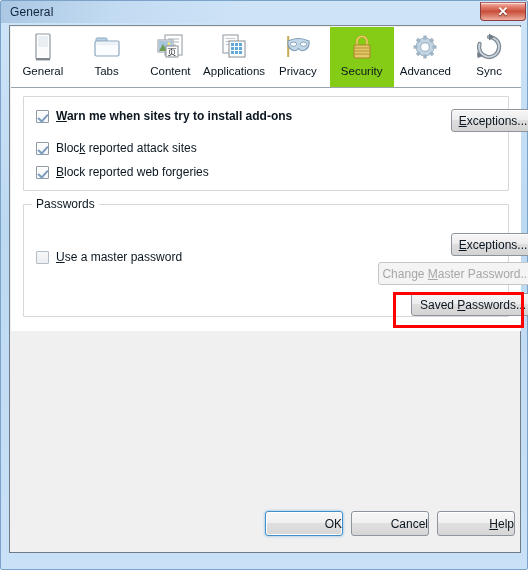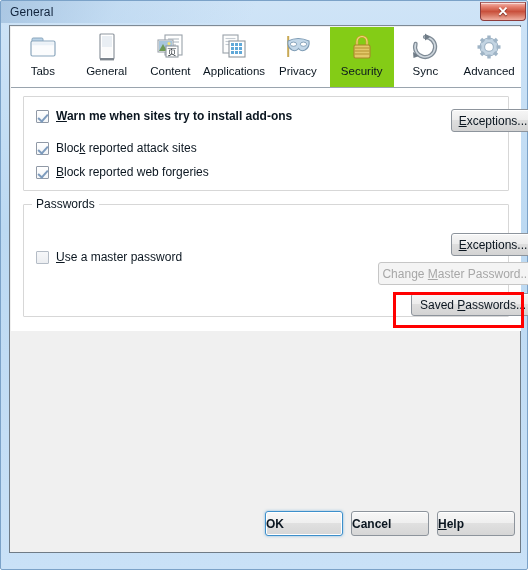--- a/index.html
+++ b/index.html
@@ -268,24 +268,23 @@
     top: 11px;
     height: 25px;
     box-sizing: border-box;
     border: 1px solid #8d949c;
     border-radius: 3px;
     background: linear-gradient(180deg, #f7f7f7 0%, #efefef 48%, #e0e0e0 50%, #d6d6d6 100%);
     font-size: 12px;
     color: #0b1620;
     display: flex;
     align-items: center;
-    justify-content: flex-start;
+    justify-content: flex-end;
     cursor: pointer;
     box-shadow: inset 0 1px 0 #ffffff;
-    font-weight: bold;
   }
   #btn-ok {
     left: 255px;
     width: 78px;
     border: 1px solid #3c8fcb;
     box-shadow: inset 0 0 0 1px #ffffff, 0 0 3px rgba(60,143,203,.6);
   }
   #btn-cancel { left: 341px; width: 78px; }
   #btn-help   { left: 427px; width: 78px; }
 </style>
@@ -301,39 +300,39 @@
       <div class="glyph">✕</div>
     </div>
   </div>
 
   <div id="client">
 
     <div id="tab-strip">
 
       <div class="tab">
         <div class="tab-icon">
-          <svg width="30" height="30" viewBox="0 0 30 30">
-            <rect x="4" y="6" width="11" height="4" rx="1.2" fill="#b9d2e6" stroke="#8aa6bd" stroke-width="1"></rect>
-            <rect x="3" y="9" width="24" height="15" rx="1.5" fill="#fbfcfd" stroke="#8aa6bd" stroke-width="1.2"></rect>
-            <rect x="4.2" y="10.2" width="21.6" height="3" fill="#eaf1f7"></rect>
-          </svg>
-        </div>
-        <div class="tab-label">Tabs</div>
-      </div>
-
-      <div class="tab">
-        <div class="tab-icon">
           <svg width="28" height="30" viewBox="0 0 28 30">
             <rect x="7" y="2" width="14" height="25" rx="1" fill="#ffffff" stroke="#8f979f" stroke-width="1.2"></rect>
             <rect x="9" y="4" width="10" height="11" fill="#e9eef3"></rect>
             <rect x="9" y="15" width="10" height="10" fill="#fbfbfb"></rect>
             <rect x="7" y="26" width="14" height="2.4" fill="#7d858d"></rect>
           </svg>
         </div>
         <div class="tab-label">General</div>
+      </div>
+
+      <div class="tab">
+        <div class="tab-icon">
+          <svg width="30" height="30" viewBox="0 0 30 30">
+            <rect x="4" y="6" width="11" height="4" rx="1.2" fill="#b9d2e6" stroke="#8aa6bd" stroke-width="1"></rect>
+            <rect x="3" y="9" width="24" height="15" rx="1.5" fill="#fbfcfd" stroke="#8aa6bd" stroke-width="1.2"></rect>
+            <rect x="4.2" y="10.2" width="21.6" height="3" fill="#eaf1f7"></rect>
+          </svg>
+        </div>
+        <div class="tab-label">Tabs</div>
       </div>
 
       <div class="tab">
         <div class="tab-icon">
           <svg width="32" height="30" viewBox="0 0 32 30">
             <rect x="11" y="3" width="17" height="20" fill="#ffffff" stroke="#9aa2aa" stroke-width="1.1"></rect>
             <line x1="14" y1="7" x2="25" y2="7" stroke="#b7bfc6" stroke-width="1.2"></line>
             <line x1="14" y1="10" x2="25" y2="10" stroke="#b7bfc6" stroke-width="1.2"></line>
             <line x1="14" y1="13" x2="22" y2="13" stroke="#b7bfc6" stroke-width="1.2"></line>
             <rect x="4" y="8" width="15" height="12" fill="#ffffff" stroke="#9aa2aa" stroke-width="1.1"></rect>
@@ -396,51 +395,51 @@
               <line x1="7.6" y1="22" x2="22.4" y2="22"></line>
             </g>
           </svg>
         </div>
         <div class="tab-label">Security</div>
       </div>
 
       <div class="tab">
         <div class="tab-icon">
           <svg width="30" height="30" viewBox="0 0 30 30">
-            <path d="M15 5 A10 10 0 1 1 5.6 11.8" fill="none" stroke="#7f8b96" stroke-width="4.2" stroke-linecap="round"></path>
-            <path d="M15 5 A10 10 0 1 1 5.6 11.8" fill="none" stroke="#cfd7de" stroke-width="1.6" stroke-linecap="round"></path>
-            <polygon points="15,1.5 15,8.5 20,5" fill="#6f7b86"></polygon>
-            <polygon points="9,24 3,20 3.5,26" fill="#6f7b86"></polygon>
-          </svg>
-        </div>
-        <div class="tab-label">Sync</div>
-      </div>
-
-      <div class="tab">
-        <div class="tab-icon">
-          <svg width="30" height="30" viewBox="0 0 30 30">
             <g fill="#c3d4e2" stroke="#9fb4c6" stroke-width="1">
               <circle cx="15" cy="15" r="9"></circle>
             </g>
             <g stroke="#9fb4c6" stroke-width="3.4" fill="none">
               <line x1="15" y1="3.5" x2="15" y2="7.5"></line>
               <line x1="15" y1="22.5" x2="15" y2="26.5"></line>
               <line x1="3.5" y1="15" x2="7.5" y2="15"></line>
               <line x1="22.5" y1="15" x2="26.5" y2="15"></line>
               <line x1="7" y1="7" x2="9.8" y2="9.8"></line>
               <line x1="20.2" y1="20.2" x2="23" y2="23"></line>
               <line x1="23" y1="7" x2="20.2" y2="9.8"></line>
               <line x1="9.8" y1="20.2" x2="7" y2="23"></line>
             </g>
             <circle cx="15" cy="15" r="4.4" fill="#ffffff" stroke="#9fb4c6" stroke-width="1.1"></circle>
           </svg>
         </div>
         <div class="tab-label">Advanced</div>
       </div>
 
+      <div class="tab">
+        <div class="tab-icon">
+          <svg width="30" height="30" viewBox="0 0 30 30">
+            <path d="M15 5 A10 10 0 1 1 5.6 11.8" fill="none" stroke="#7f8b96" stroke-width="4.2" stroke-linecap="round"></path>
+            <path d="M15 5 A10 10 0 1 1 5.6 11.8" fill="none" stroke="#cfd7de" stroke-width="1.6" stroke-linecap="round"></path>
+            <polygon points="15,1.5 15,8.5 20,5" fill="#6f7b86"></polygon>
+            <polygon points="9,24 3,20 3.5,26" fill="#6f7b86"></polygon>
+          </svg>
+        </div>
+        <div class="tab-label">Sync</div>
+      </div>
+
     </div>
 
     <div id="content-panel">
 
       <div class="groupbox" id="group-warnings">
 
         <div class="check-row" style="left:12px; top:12px;font-weight:bold;">
           <span class="cb checked"></span>
           <span class="check-label"><span class="acc">W</span><span>arn me when sites try to install add-ons</span></span>
         </div>

